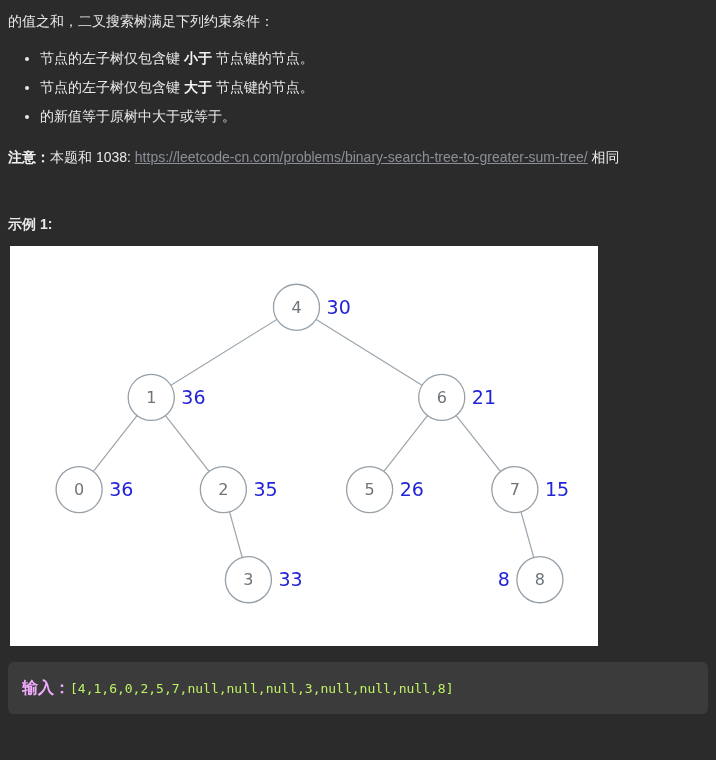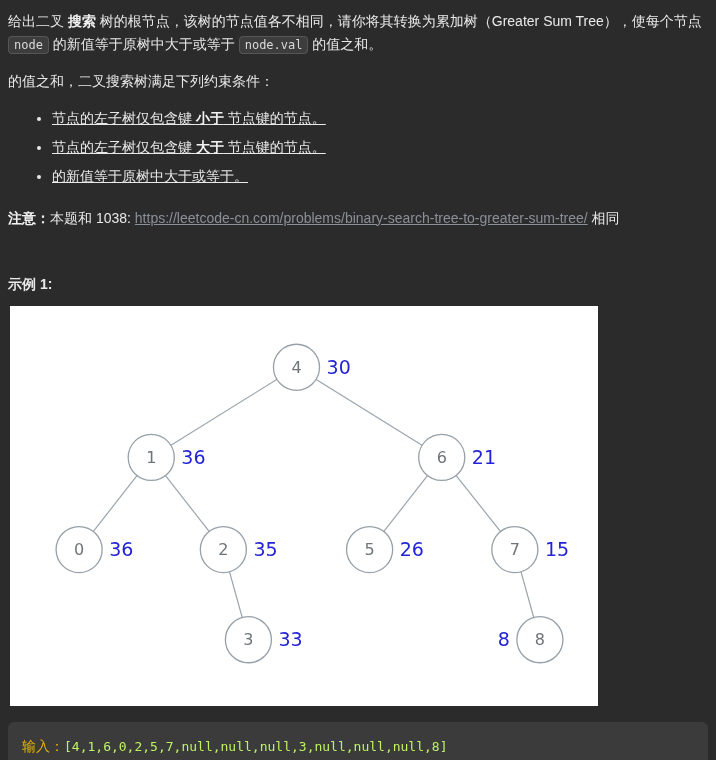--- a/index.html
+++ b/index.html
@@ -19,51 +19,48 @@
     font-family:"DejaVu Sans Mono",monospace;
     font-size:12px;
     background:#3d3d3d;
     border:1px solid #565656;
     border-radius:4px;
     padding:1px 5px;
     color:#d9d9d9;
     white-space:nowrap;
   }
   ul.constraints{margin:12px 0 18px;padding-left:32px;}
-  ul.constraints li{margin:5px 12px;line-height:1.7;text-decoration:underline;}
+  ul.constraints li{margin:5px 0;line-height:1.7;}
   .note{margin:16px 0 46px;line-height:1.65;}
   a.muted-link{color:#8b8f97;text-decoration:underline;cursor:pointer;}
   .example-title{font-weight:700;margin:20px 0 12px;}
   .figure{
     background:#ffffff;
     width:588px;
     height:400px;
     margin-left:2px;
   }
   .figure svg{display:block;width:100%;height:100%;}
   .example-block{
     background:#3b3b3b;
     border-radius:6px;
     padding:10px 14px;
     margin-top:16px;
     line-height:2.0;
     font-size:13px;
   }
   .io-line{white-space:nowrap;overflow:hidden;}
-  .io-label{font-weight:400;font-size:14px;color:#eab308;}
+  .io-label{font-weight:700;font-size:16px;color:#f0abfc;}
   .mono{font-family:"DejaVu Sans Mono",monospace;color:#bef264;}
 </style>
 </head>
 <body>
 
 <div>
 
-  <p class="para">
-    <span>给出二叉 </span><strong>搜索</strong><span> 树的根节点，该树的节点值各不相同，请你将其转换为累加树（Greater Sum Tree），使每个节点 </span><code class="inline-code">node</code><span> 的新值等于原树中大于或等于 </span><code class="inline-code">node.val</code><span> 的值之和。</span>
-  </p>
 
   <p class="para">的值之和，二叉搜索树满足下列约束条件：</p>
 
   <ul class="constraints">
     <li><span>节点的左子树仅包含键 </span><strong>小于</strong><span> 节点键的节点。</span></li>
     <li><span>节点的左子树仅包含键 </span><strong>大于</strong><span> 节点键的节点。</span></li>
     <li>的新值等于原树中大于或等于。</li>
   </ul>
 
   <p class="note">

